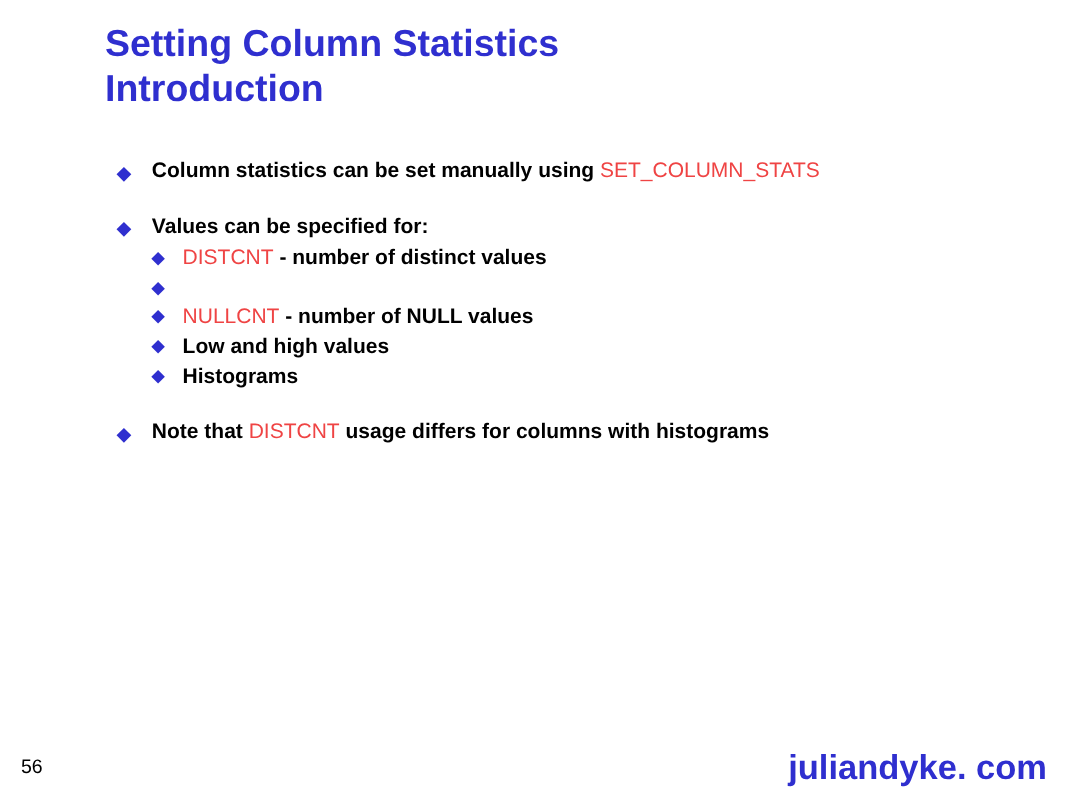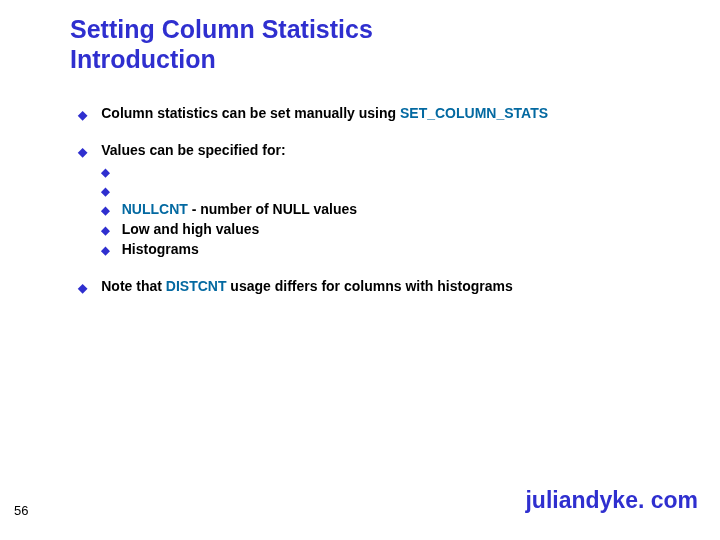--- a/index.html
+++ b/index.html
@@ -61,42 +61,42 @@
     margin-left: 0;
   }
   .subbullet {
     flex: 0 0 auto;
     color: #2f2fcf;
     font-size: 11px;
     margin-right: 12px;
     margin-top: 3px;
   }
   .kw {
-    color: #0369a1;
-    font-weight: bold;
+    color: #ef4444;
+    font-weight: normal;
   }
   .pagenum {
     position: absolute;
     left: 14px;
     bottom: 22px;
     font-size: 13px;
     color: #000000;
     text-align: right;
   }
   .copyright {
     position: absolute;
     left: 60px;
     bottom: 22px;
     font-size: 13px;
     color: #000000;
   }
   .siteurl {
     position: absolute;
     right: 22px;
-    bottom: 26px;
+    bottom: 15px;
     font-size: 23px;
     font-weight: bold;
     color: #2f2fcf;
   }
 </style>
 </head>
 <body>
 
 <div class="slide">
 
@@ -114,20 +114,21 @@
       </span>
     </div>
 
     <div class="row">
       <span class="bullet">◆</span>
       <span class="txt">
         <span>Values can be specified for:</span>
         <div class="sublist">
           <div class="subrow">
             <span class="subbullet">◆</span>
+            <span><span class="kw">DISTCNT</span><span> - number of distinct values</span></span>
           </div>
           <div class="subrow">
             <span class="subbullet">◆</span>
           </div>
           <div class="subrow">
             <span class="subbullet">◆</span>
             <span><span class="kw">NULLCNT</span><span> - number of NULL values</span></span>
           </div>
           <div class="subrow">
             <span class="subbullet">◆</span>

